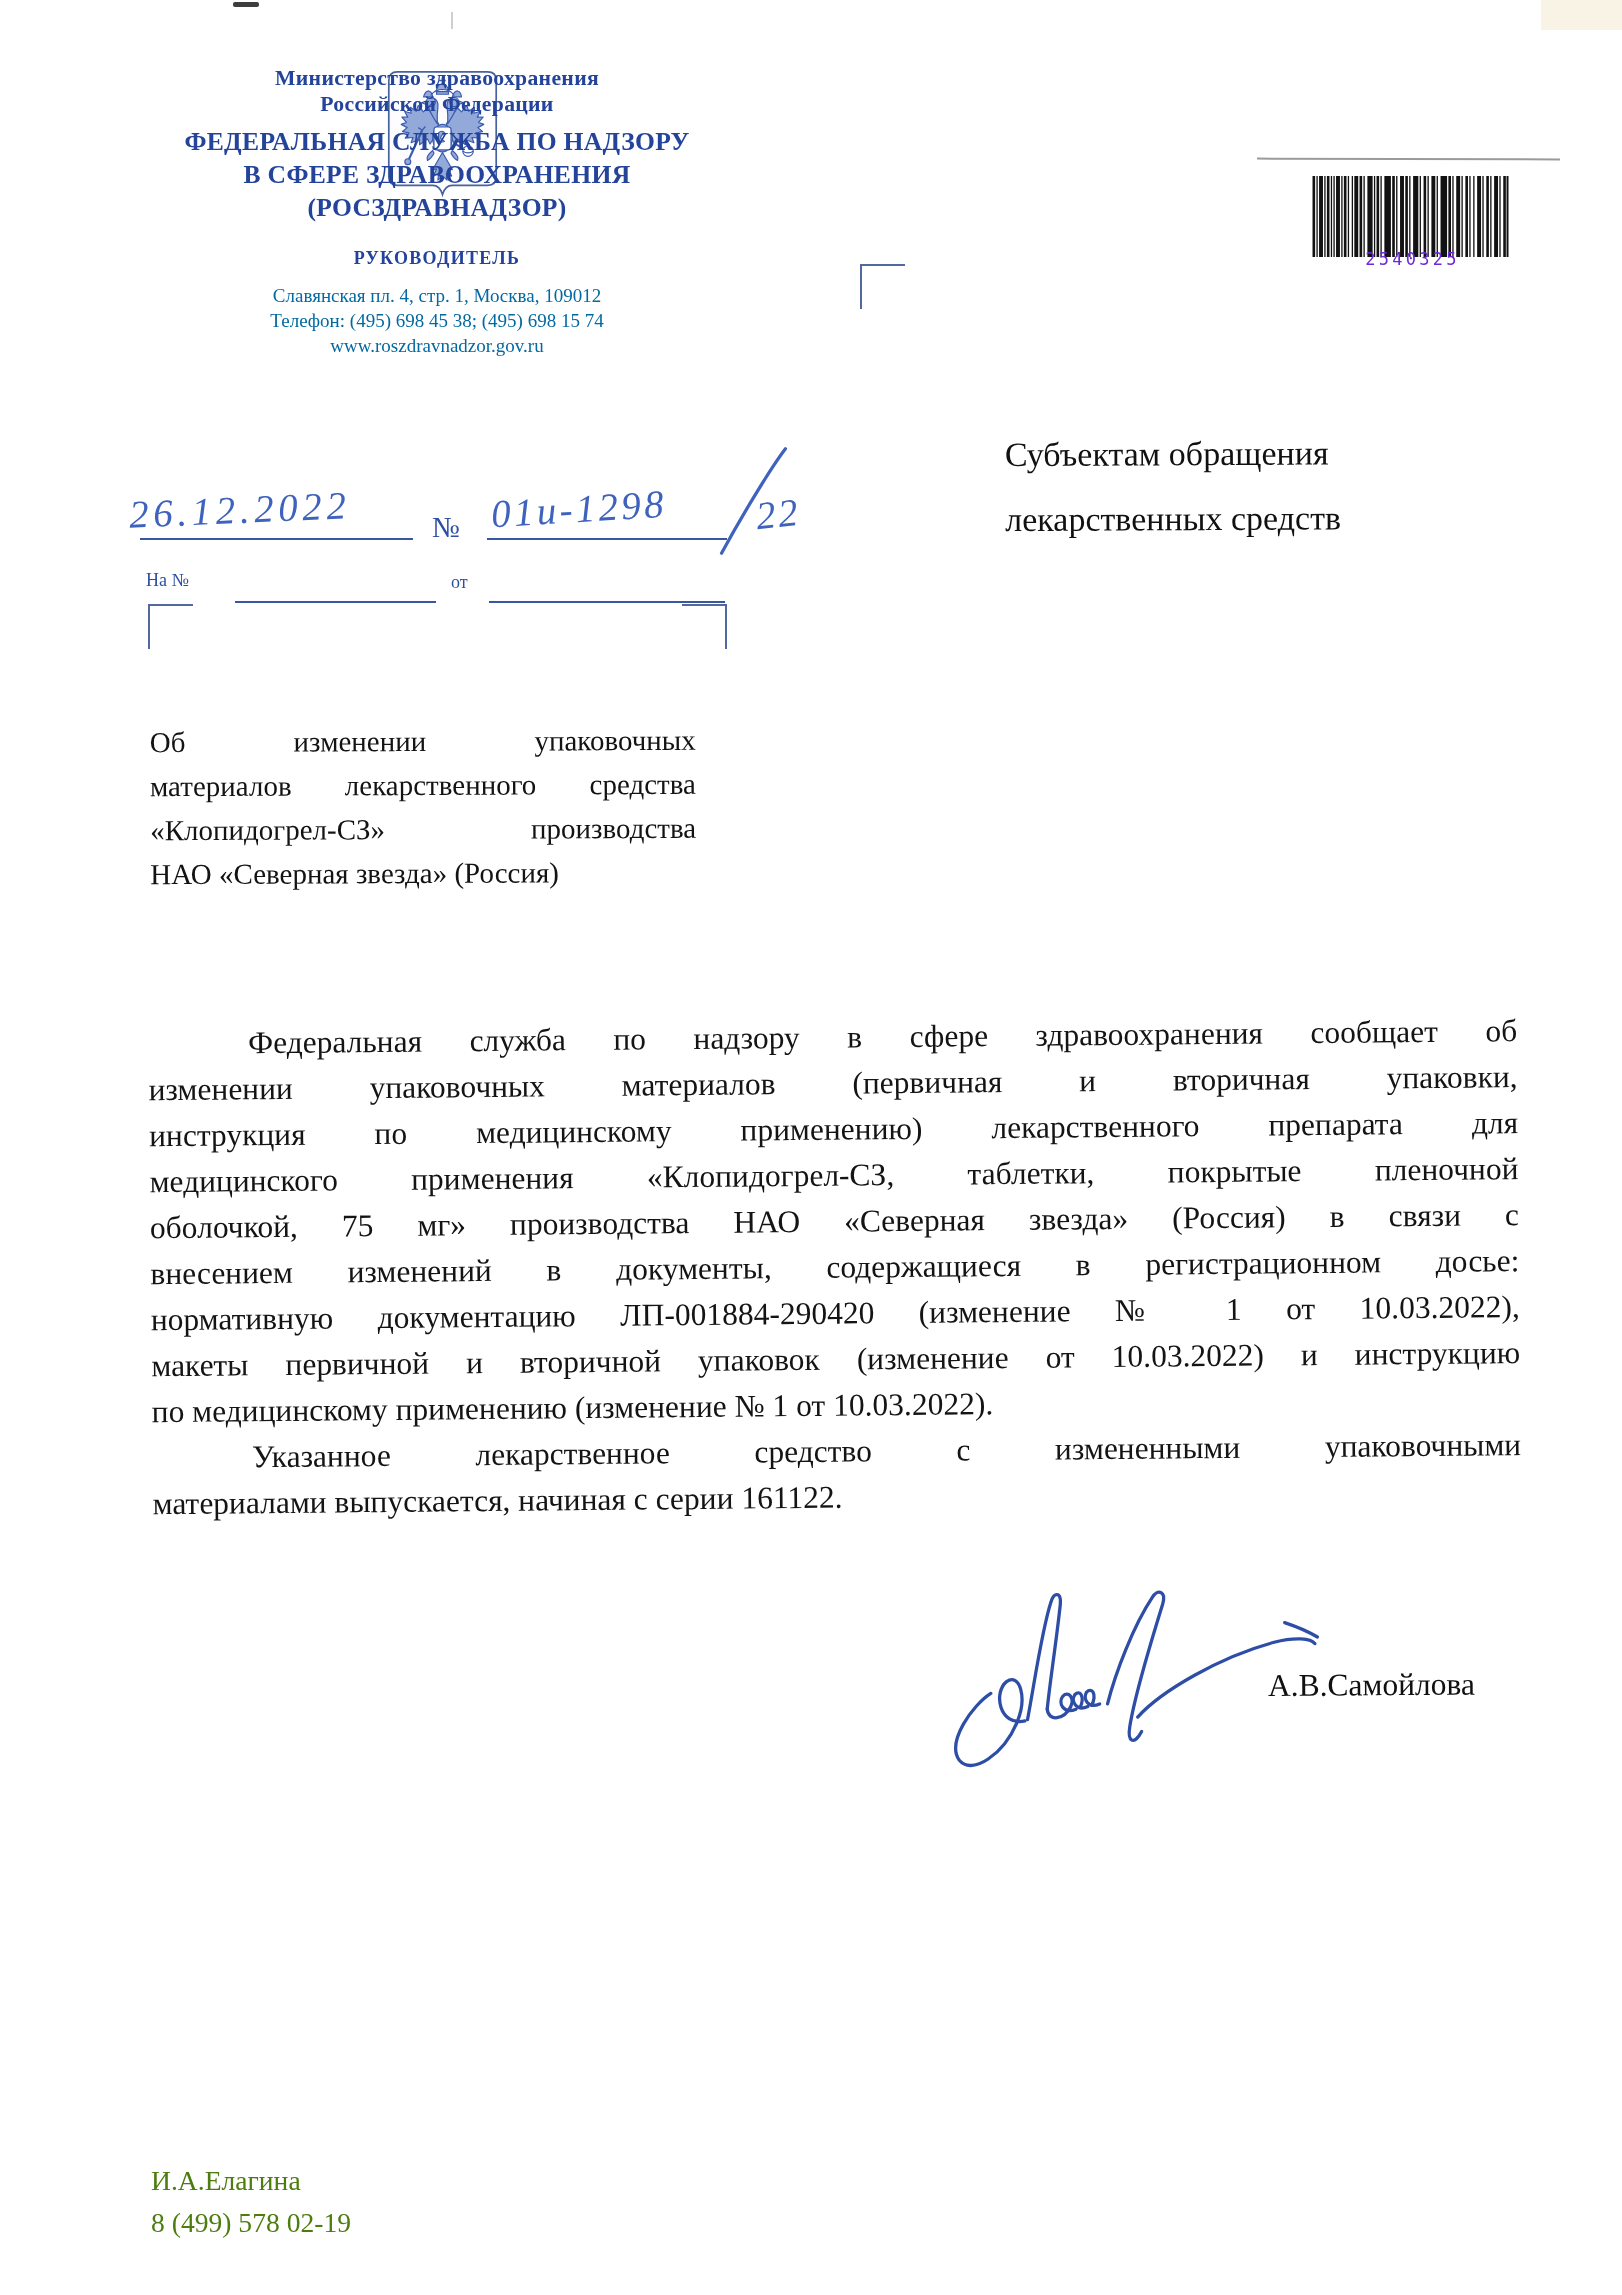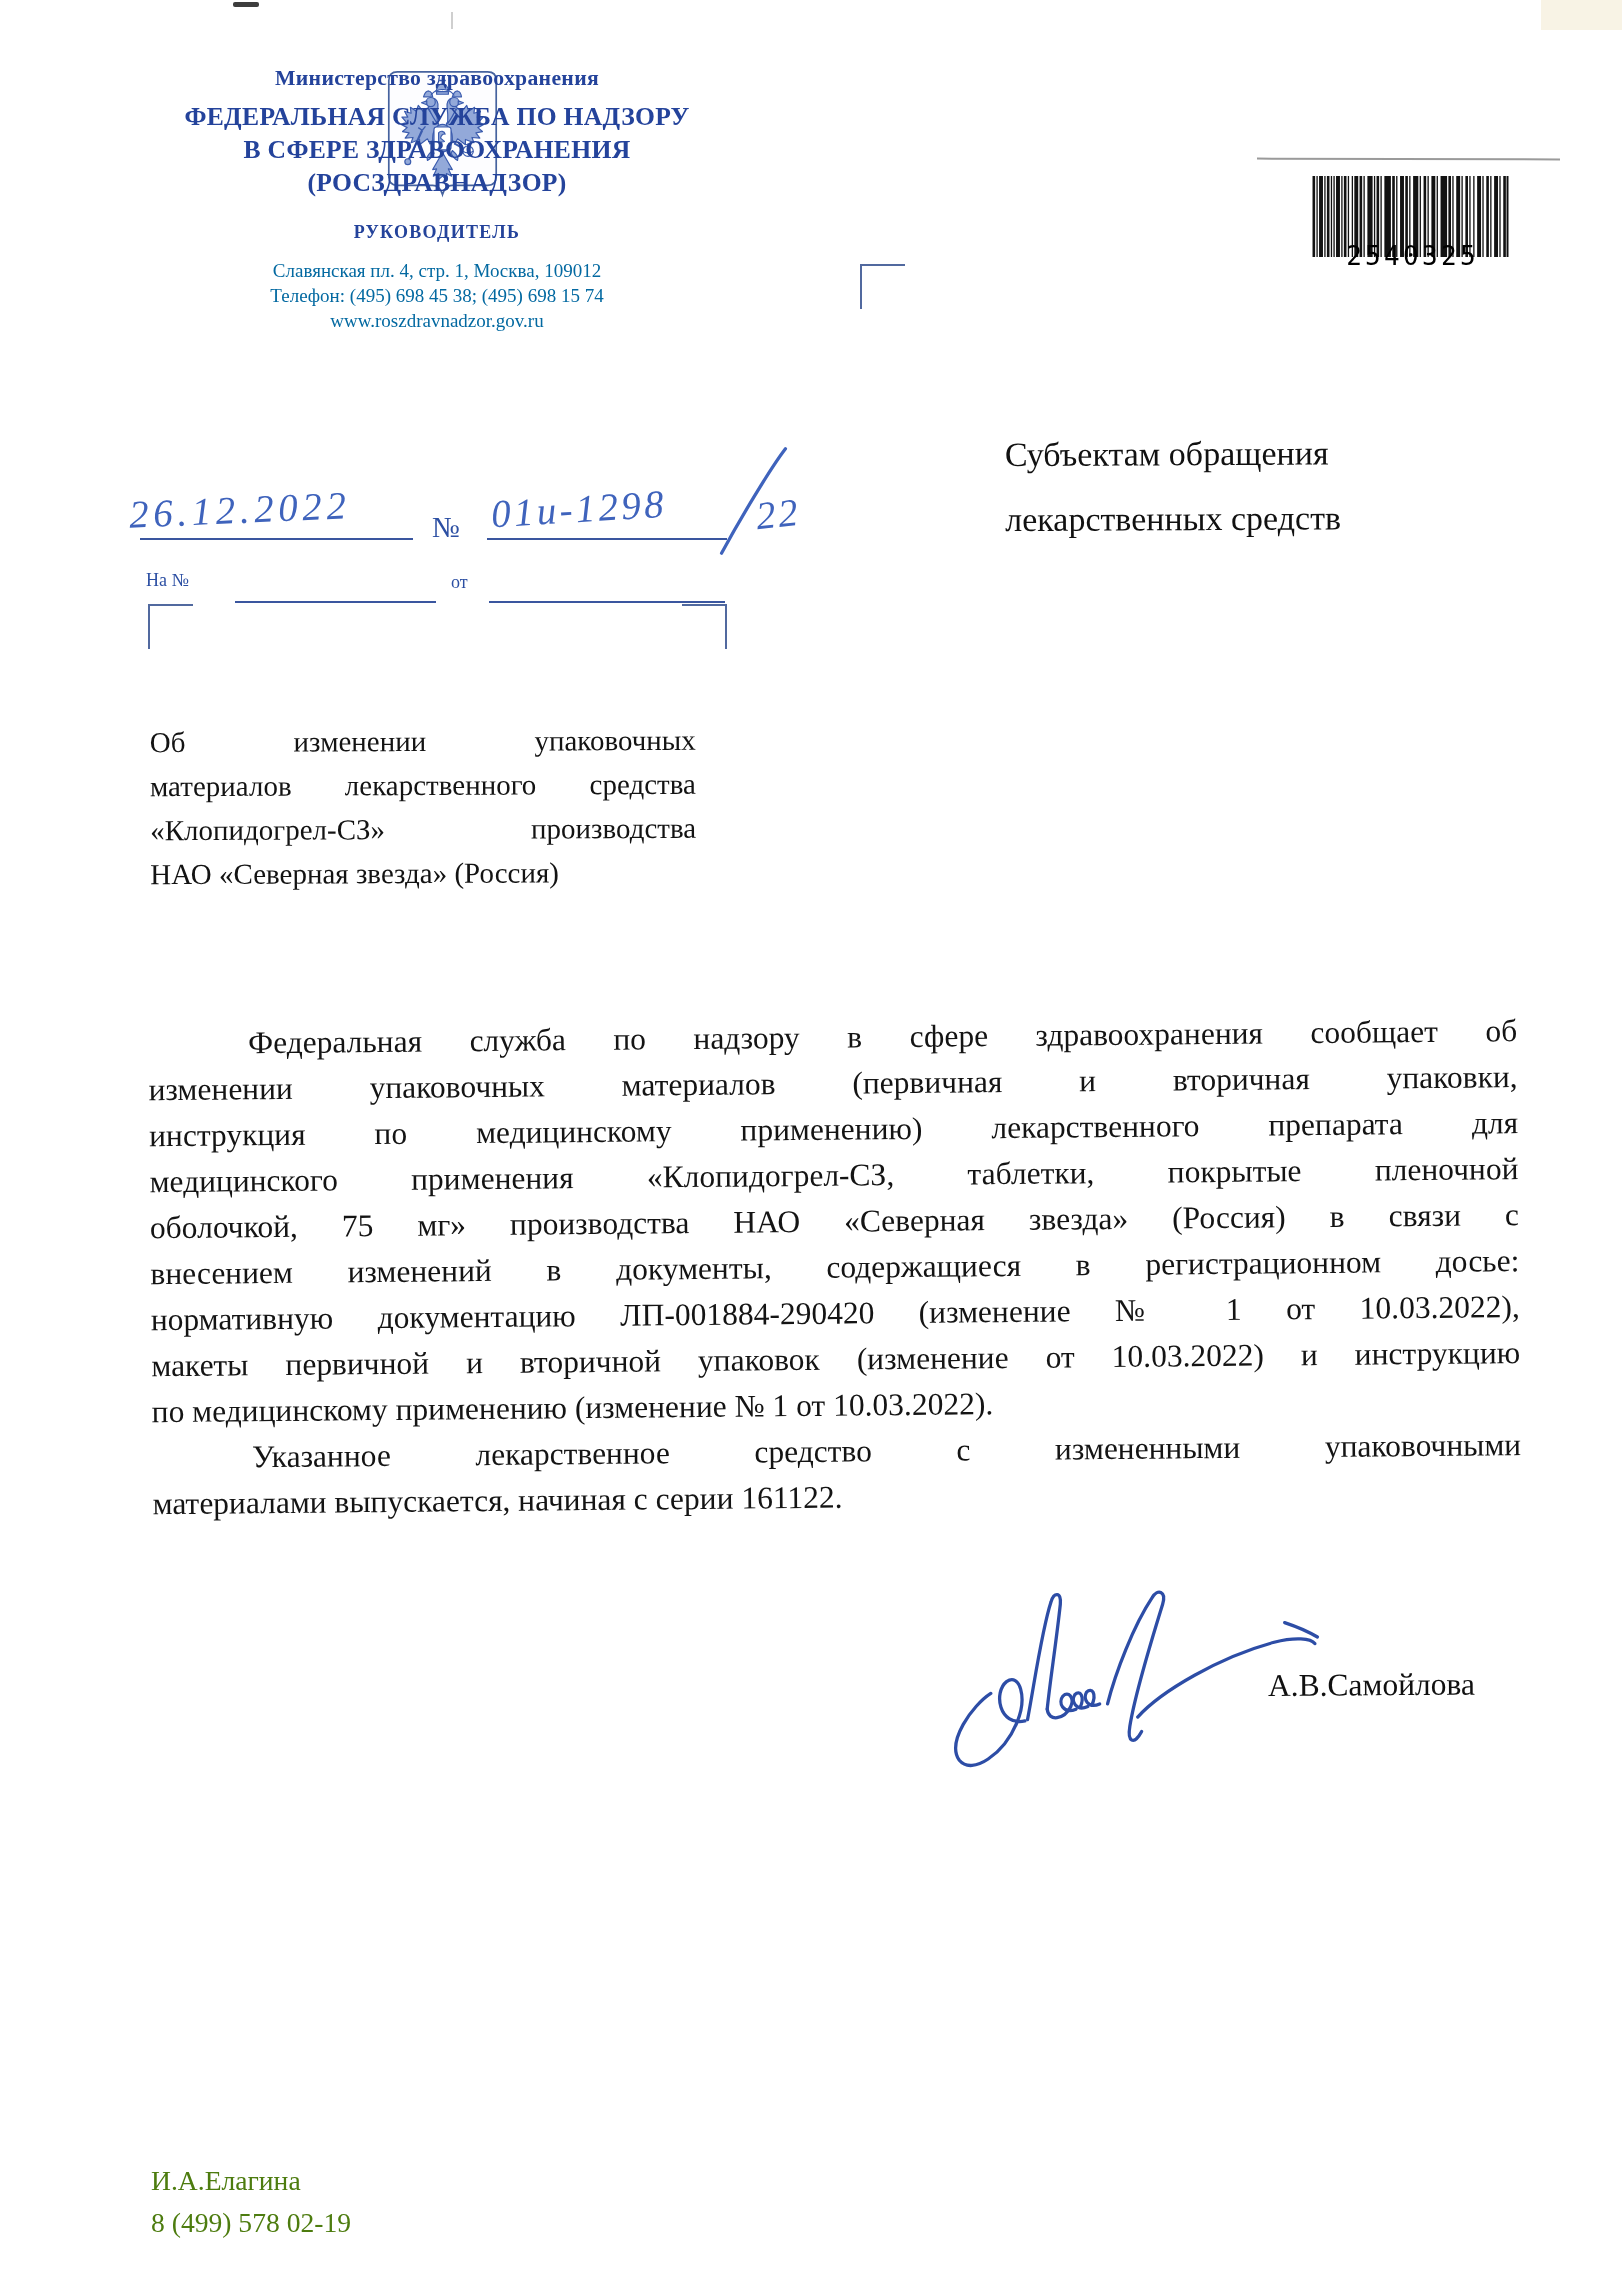--- a/index.html
+++ b/index.html
@@ -22,22 +22,22 @@
   .corner.tr{border-top:2px solid #51699f;border-right:2px solid #51699f;}
   
   .recipient{left:1005px;top:421px;width:420px;font-size:34px;line-height:65px;color:#111;transform:rotate(-0.3deg);}
   .subject{left:150px;top:719px;width:546px;font-size:29px;line-height:44px;color:#131313;transform:rotate(-0.25deg);}
   .bodytext{left:148px;top:1021px;width:1369px;font-size:31.5px;line-height:46px;color:#141414;
             transform:rotate(-0.55deg);transform-origin:26px 0;}
   .jline{text-align:justify;text-align-last:justify;}
   .jlast{text-align:justify;text-align-last:left;}
   .indent{text-indent:100px;}
   
-  .barcode-num{left:1327px;top:241px;width:171px;text-align:center;font-family:"DejaVu Sans Mono",monospace;
-               font-size:26px;letter-spacing:3.3px;color:#000000;}
+  .barcode-num{left:1327px;top:249px;width:171px;text-align:center;font-family:"DejaVu Sans Mono",monospace;
+               font-size:17px;letter-spacing:3.3px;color:#6d28d9;}
   .topline{left:1257px;top:158px;width:303px;height:2px;background:#9a9a9a;transform:rotate(0.15deg);}
   
   .sig-name{left:1268px;top:1667px;width:289px;font-size:31.5px;color:#101010;transform:rotate(-0.4deg);}
   .footer{left:151px;top:2160px;font-size:27.6px;line-height:42px;color:#4d7c0f;}
   
   .speck1{left:233px;top:2px;width:26px;height:4.6px;background:#3d3d3d;border-radius:2px;}
   .hair{left:451px;top:11.8px;width:2px;height:17px;background:#cfcfcf;}
   .smudge{left:1541px;top:0;width:81px;height:30px;background:#f6efdc;opacity:.75;}
 </style>
 </head>
@@ -86,20 +86,21 @@
       <circle cx="125" cy="124" r="8" fill="#ffffff"></circle>
       <path d="M125,112 V116 M122,114 H128 M117,124 Q125,129 133,124" fill="none" stroke-width="2"></path>
 
       <path d="M86,126 L71,152 L77,151 L72,162 L80,158 L79,168 L86,162 L93,168 L92,158 L100,162 L95,151 L101,152 Z"></path>
     </g>
   </svg>
 
   <div class="abs letterhead">
     <div class="lh-ministry">
       <div>Министерство здравоохранения</div>
+      <div>Российской Федерации</div>
     </div>
     <div class="lh-service">
       <div>ФЕДЕРАЛЬНАЯ СЛУЖБА ПО НАДЗОРУ</div>
       <div>В СФЕРЕ ЗДРАВООХРАНЕНИЯ</div>
       <div>(РОСЗДРАВНАДЗОР)</div>
     </div>
     <div class="lh-pos">РУКОВОДИТЕЛЬ</div>
     <div class="lh-addr">
       <div>Славянская пл. 4, стр. 1, Москва, 109012</div>
       <div>Телефон: (495) 698 45 38; (495) 698 15 74</div>

